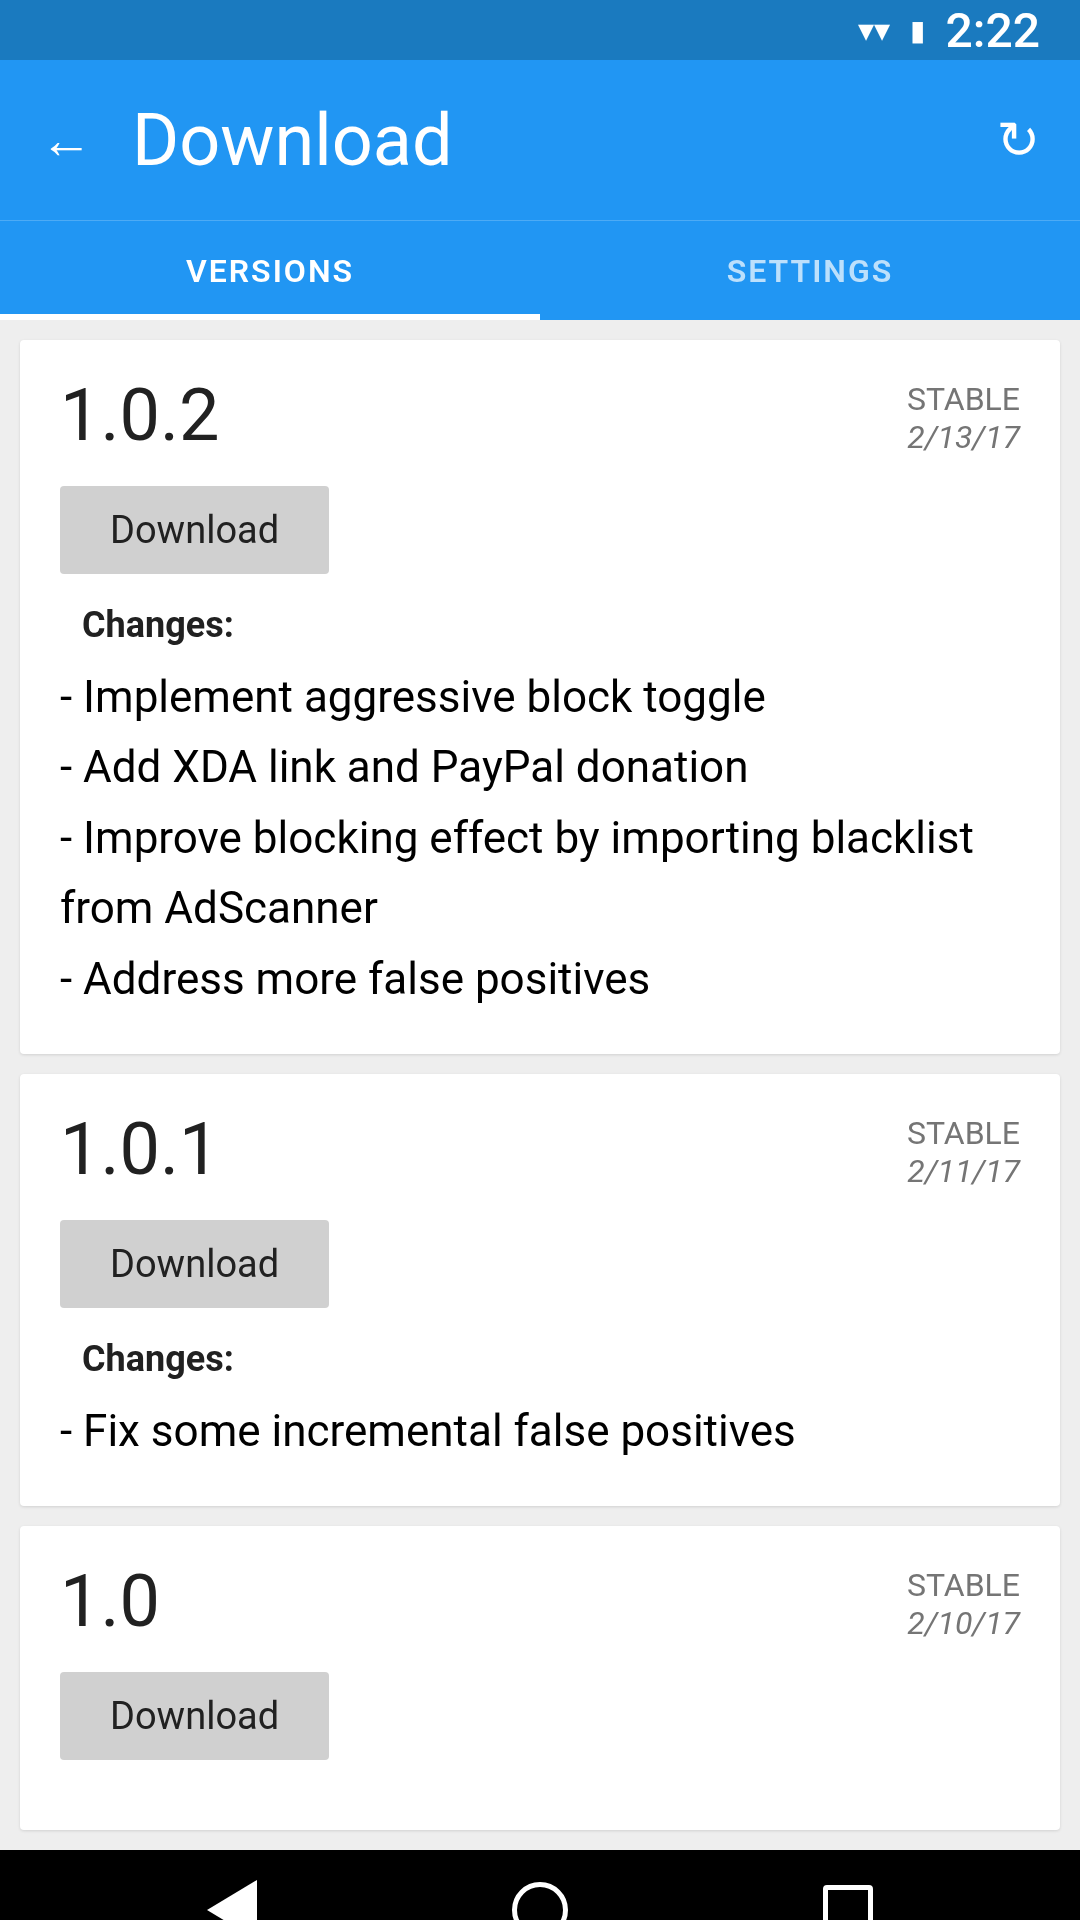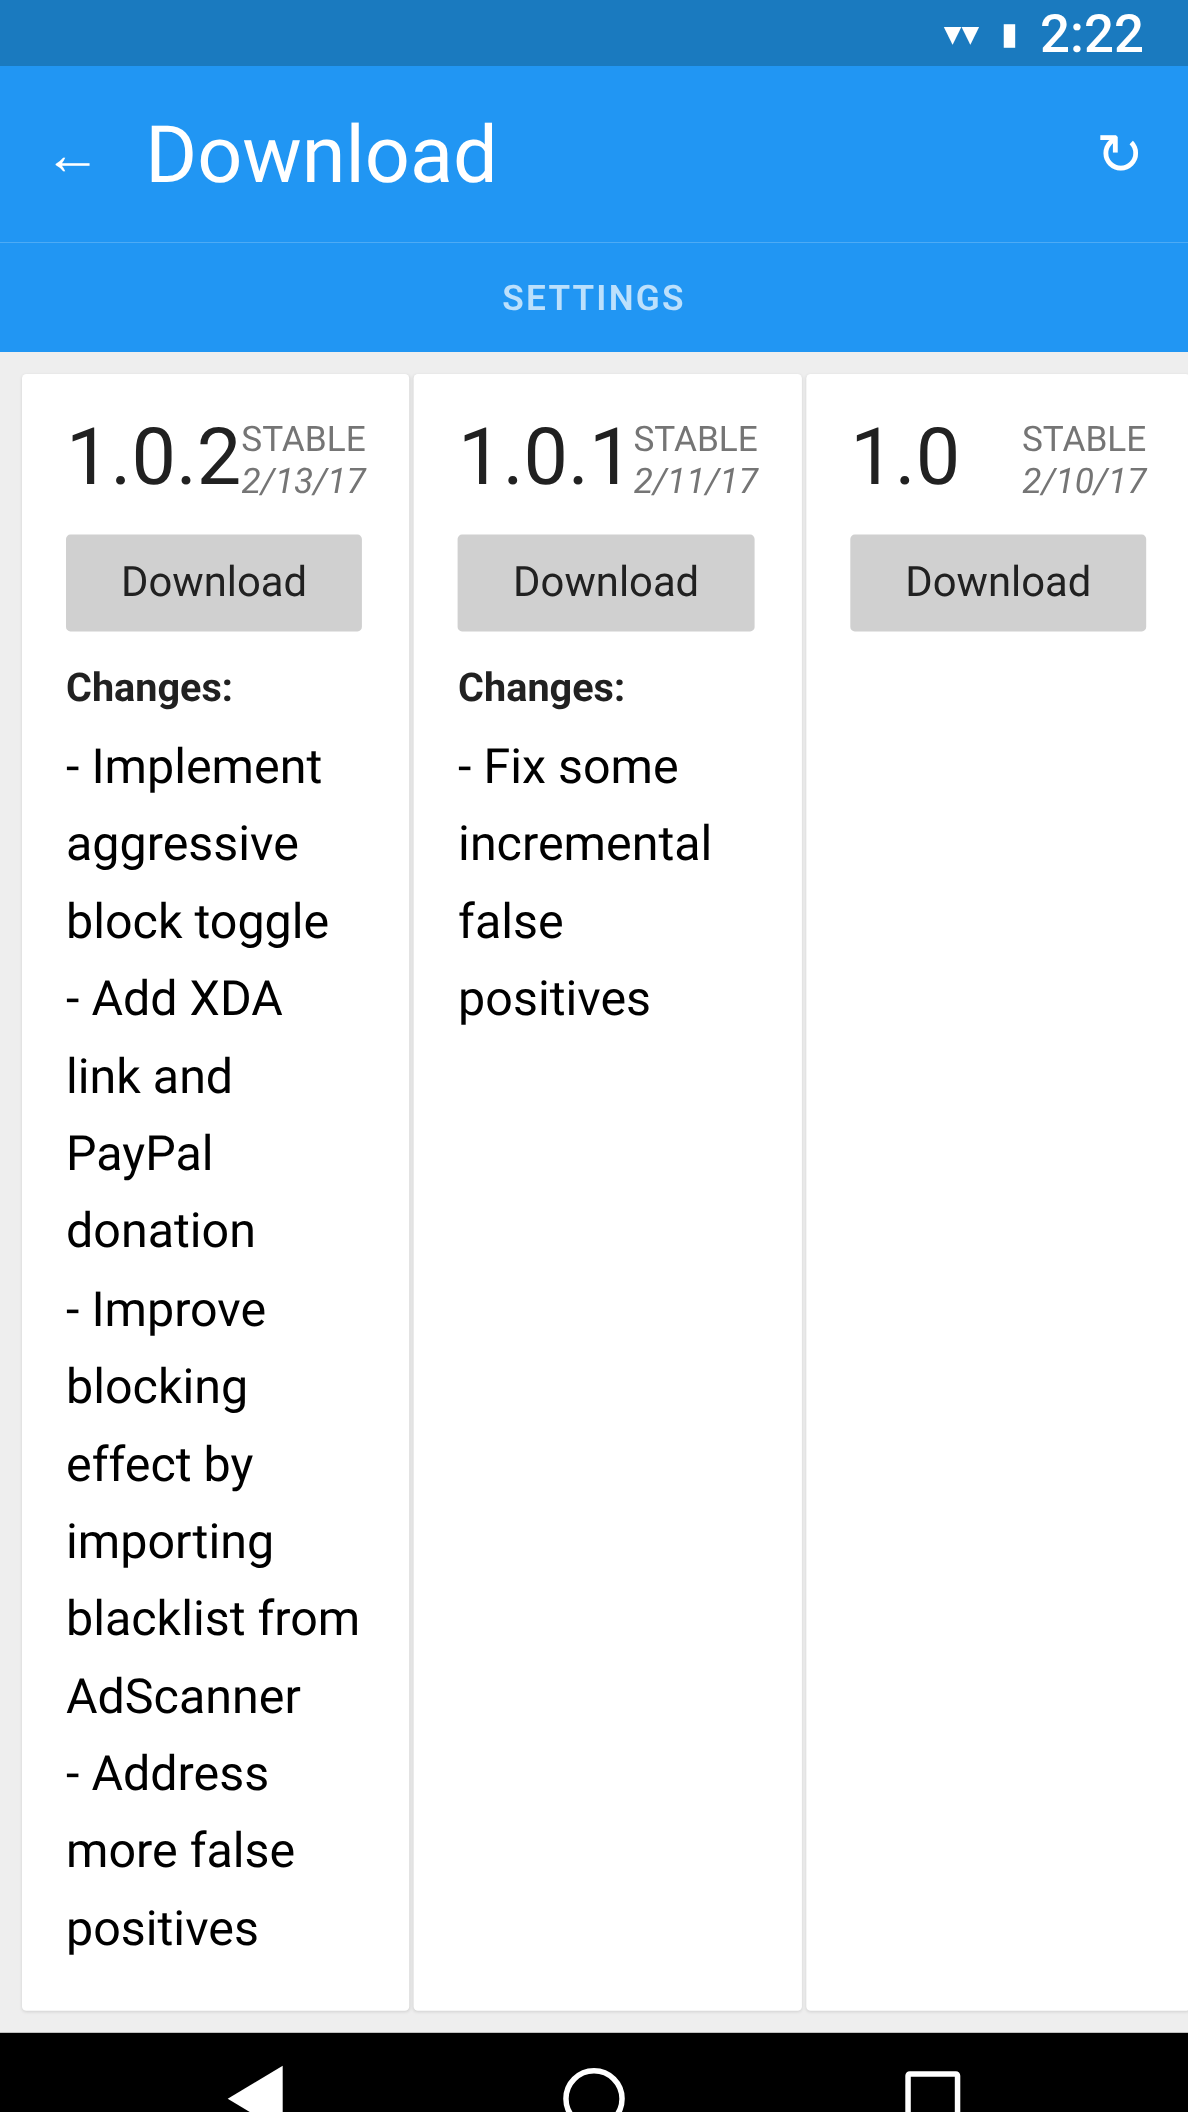--- a/index.html
+++ b/index.html
@@ -104,22 +104,22 @@
       height: 6px;
       background: white;
     }
 
     
     .content {
       flex: 1;
       background: #eeeeee;
       padding: 20px;
       display: flex;
-      flex-direction: row;
-      gap: 4px;
+      flex-direction: column;
+      gap: 20px;
     }
 
     
     .version-card {
       background: white;
       border-radius: 4px;
       padding: 40px;
       box-shadow: 0 1px 3px rgba(0,0,0,0.12);
     }
 
@@ -164,20 +164,21 @@
       cursor: pointer;
       margin-bottom: 30px;
       font-family: inherit;
     }
 
     .changes-title {
       font-size: 36px;
       font-weight: 700;
       color: #212121;
       margin-bottom: 16px;
+      margin-left: 22px;
     }
 
     .changes-list {
       font-size: 44px;
       color: #000000;
       line-height: 1.6;
       margin-top: 16px;
     }
 
     
@@ -224,20 +225,23 @@
   <span class="time">2:22</span>
 </div>
 
 <div class="app-bar">
   <span class="back-icon">←</span>
   <span class="title">Download</span>
   <span class="refresh-icon">↻</span>
 </div>
 
 <div class="tab-bar">
+  <div class="tab-item active">
+    <span>VERSIONS</span>
+  </div>
   <div class="tab-item">
     <span>SETTINGS</span>
   </div>
 </div>
 
 <div class="content">
 
   <div class="version-card">
     <div class="version-header">
       <span class="version-number">1.0.2</span>

